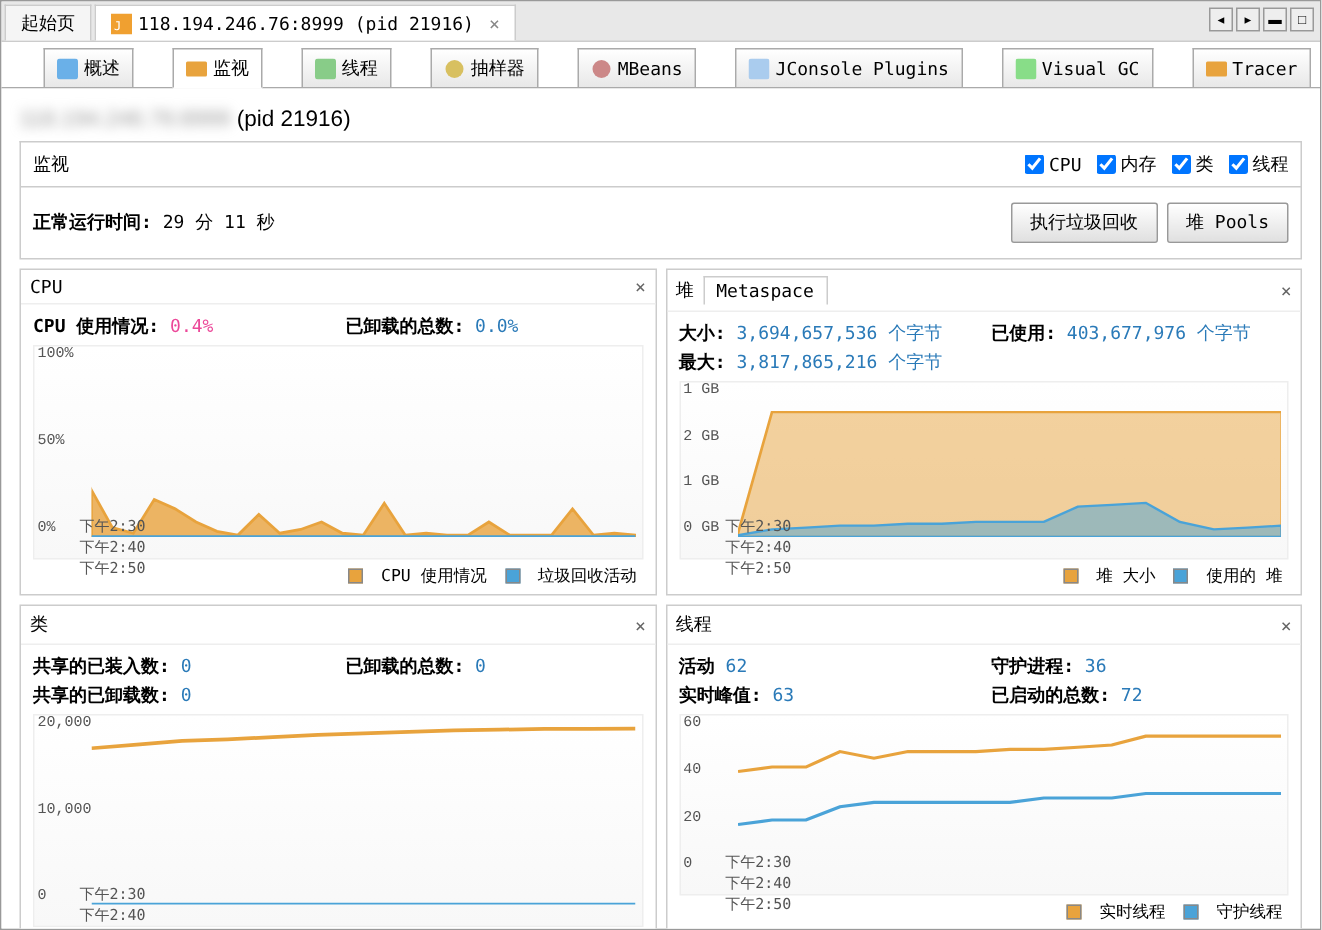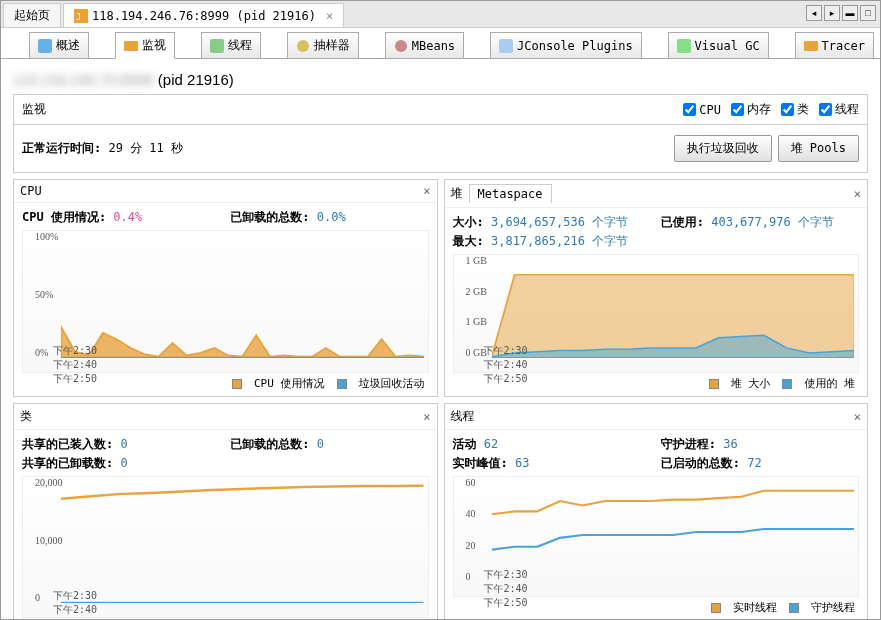--- a/index.html
+++ b/index.html
@@ -30,21 +30,21 @@
 .panel-tabbtn { border: 1px solid #ccc; border-bottom: none; padding: 2px 8px; background: #fff; margin-left: 6px; font-family: monospace; }
 .panel-body { padding: 6px 8px 2px; flex: 1; display: flex; flex-direction: column; }
 .stats { display: grid; grid-template-columns: 1fr 1fr; gap: 2px 10px; font-family: monospace; font-size: 12px; margin-bottom: 4px; }
 .chart { flex: 1; border: 1px solid #eee; position: relative; background: linear-gradient(#fff 0,#f8f8f8 100%); min-height: 90px; }
 .chart svg { width: 100%; height: 100%; }
 .legend { display: flex; justify-content: flex-end; gap: 12px; font-family: monospace; font-size: 11px; padding: 3px 4px; align-items: center; }
 .lg-sw { display: inline-block; width: 10px; height: 10px; border: 1px solid #888; }
 .orange { background: #e8a33d; }
 .blue { background: #4aa3d8; }
 .xticks { position: absolute; bottom: -14px; left: 0; right: 0; display: flex; justify-content: space-between; font-family: monospace; font-size: 10px; color: #555; padding: 0 30px; flex-direction: column; }
-.yticks { position: absolute; left: 2px; top: 0; bottom: 14px; display: flex; flex-direction: column; justify-content: space-between; font-family: Liberation Serif, serif; font-size: 10px; color: #555; margin-left: 10px; }
+.yticks { position: absolute; left: 2px; top: 0; bottom: 14px; display: flex; flex-direction: column; justify-content: space-between; font-family: Liberation Mono, monospace; font-size: 10px; color: #555; }
 .plot-area { position: absolute; left: 38px; right: 4px; top: 2px; bottom: 14px; }
 </style>
 </head>
 <body>
 
 <div class="window">
   <div class="top-tabs">
     <div class="top-tab">
         <span>起始页</span>
       </div>

